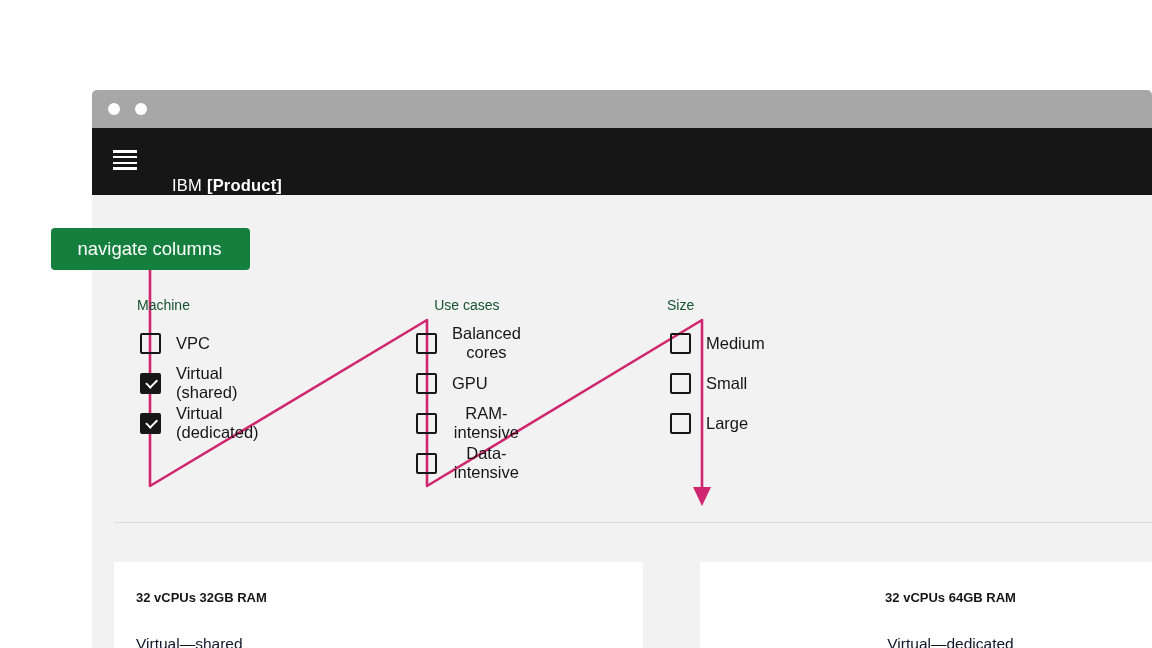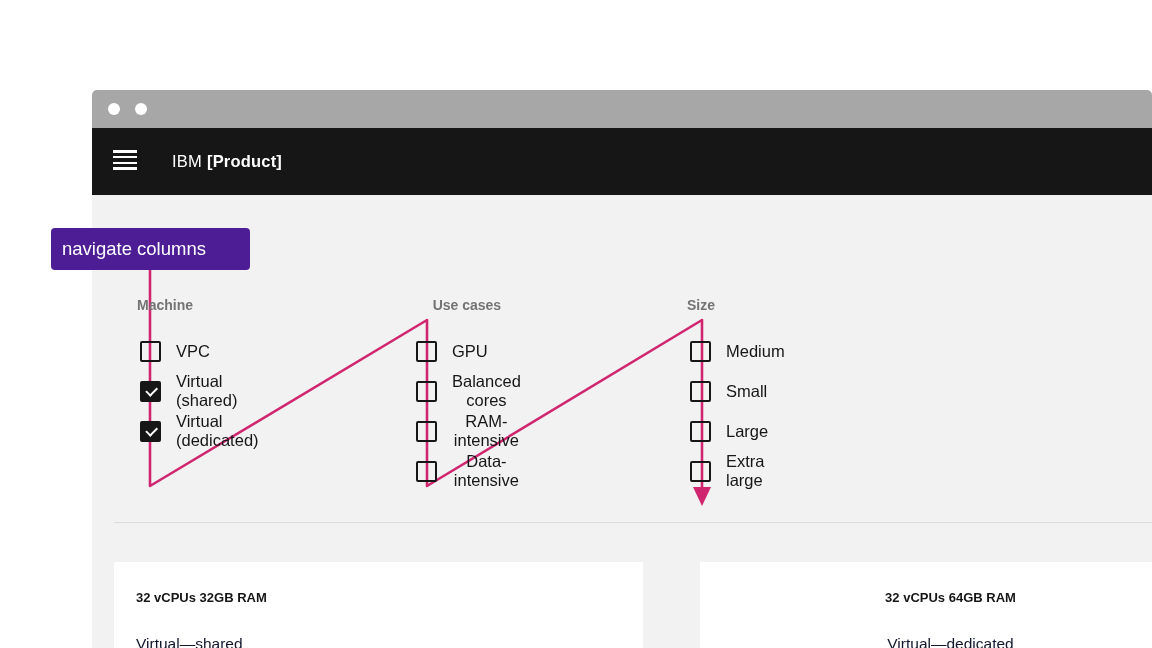--- a/index.html
+++ b/index.html
@@ -14,43 +14,43 @@
   .dot { position: absolute; top: 13px; width: 12px; height: 12px; border-radius: 50%;
     background: #ffffff; }
   .dot1 { left: 16px; } .dot2 { left: 43px; }
 
   .appheader { position: absolute; left: 0; top: 38px; width: 100%; height: 67px;
     background: #161616; }
   .hamburger { position: absolute; left: 21px; top: 22px; width: 24px; height: 20px;
     display: flex; flex-direction: column; justify-content: space-between; cursor: pointer; }
   .hamburger span { display: block; width: 24px; height: 2.5px; background: #ffffff; }
   .brand { position: absolute; left: 80px; top: 0; height: 67px; display: flex;
-    align-items: center; color: #ffffff; font-size: 16.5px; letter-spacing: 0.2px; }
+    align-items: flex-end; color: #ffffff; font-size: 16.5px; letter-spacing: 0.2px; }
   .brand .prefix { font-weight: 400; }
   .brand .product { font-weight: 700; margin-left: 5px; }
 
   .appbody { position: absolute; left: 0; top: 105px; width: 100%; height: 453px;
     background: #f2f2f2; }
 
   
   .tag { position: absolute; left: 51px; top: 228px; height: 42px; min-width: 199px;
-    background: #4c1d95; border-radius: 4px; color: #ffffff; font-size: 18.5px;
-    line-height: 42px; padding: 0 13px 0 11px; z-index: 30; }
+    background: #15803d; border-radius: 4px; color: #ffffff; font-size: 18.5px;
+    line-height: 42px; padding: 0 13px 0 11px; z-index: 30; text-align: center; }
 
   
   .flow-svg { position: absolute; left: 0; top: 0; width: 1152px; height: 648px;
     z-index: 5; pointer-events: none; }
 
   
   .filters { position: absolute; left: 0; top: 0; z-index: 10; }
   .fcol { position: absolute; top: 297px; }
   .fcol-machine { left: 137px; }
   .fcol-usecases { left: 413px; text-align: center; }
-  .fcol-size { left: 687px; }
-  .fcol-heading { font-size: 14px; color: #737373; height: 16px; margin-bottom: 18px; font-weight: bold; }
+  .fcol-size { left: 667px; }
+  .fcol-heading { font-size: 14px; color: #14532d; height: 16px; margin-bottom: 10px; }
   .frow { display: flex; align-items: center; height: 40px; cursor: pointer; }
   .cb { position: relative; width: 21px; height: 21px; margin-left: 3px;
     border: 2px solid #161616; border-radius: 2px; flex: 0 0 auto; }
   .cb.checked { background: #161616; }
   .cb.checked::after { content: ""; position: absolute; left: 3.5px; top: 4px;
     width: 9px; height: 4.5px; border-left: 2px solid #ffffff;
     border-bottom: 2px solid #ffffff; transform: rotate(-45deg); }
   .cb-label { margin-left: 15px; font-size: 16.5px; color: #161616; }
 
   
@@ -110,25 +110,25 @@
       <label class="frow">
         <span class="cb checked"></span>
         <span class="cb-label">Virtual (dedicated)</span>
       </label>
     </div>
 
     <div class="fcol fcol-usecases">
       <div class="fcol-heading">Use cases</div>
       <label class="frow">
         <span class="cb"></span>
-        <span class="cb-label">GPU</span>
+        <span class="cb-label">Balanced cores</span>
       </label>
       <label class="frow">
         <span class="cb"></span>
-        <span class="cb-label">Balanced cores</span>
+        <span class="cb-label">GPU</span>
       </label>
       <label class="frow">
         <span class="cb"></span>
         <span class="cb-label">RAM-intensive</span>
       </label>
       <label class="frow">
         <span class="cb"></span>
         <span class="cb-label">Data-intensive</span>
       </label>
     </div>
@@ -140,24 +140,20 @@
         <span class="cb-label">Medium</span>
       </label>
       <label class="frow">
         <span class="cb"></span>
         <span class="cb-label">Small</span>
       </label>
       <label class="frow">
         <span class="cb"></span>
         <span class="cb-label">Large</span>
       </label>
-      <label class="frow">
-        <span class="cb"></span>
-        <span class="cb-label">Extra large</span>
-      </label>
     </div>
 
   </div>
 
   <div class="divider"></div>
 
   <div class="card card-left">
     <div class="card-title">32 vCPUs 32GB RAM</div>
     <div class="card-sub">Virtual—shared</div>
   </div>

